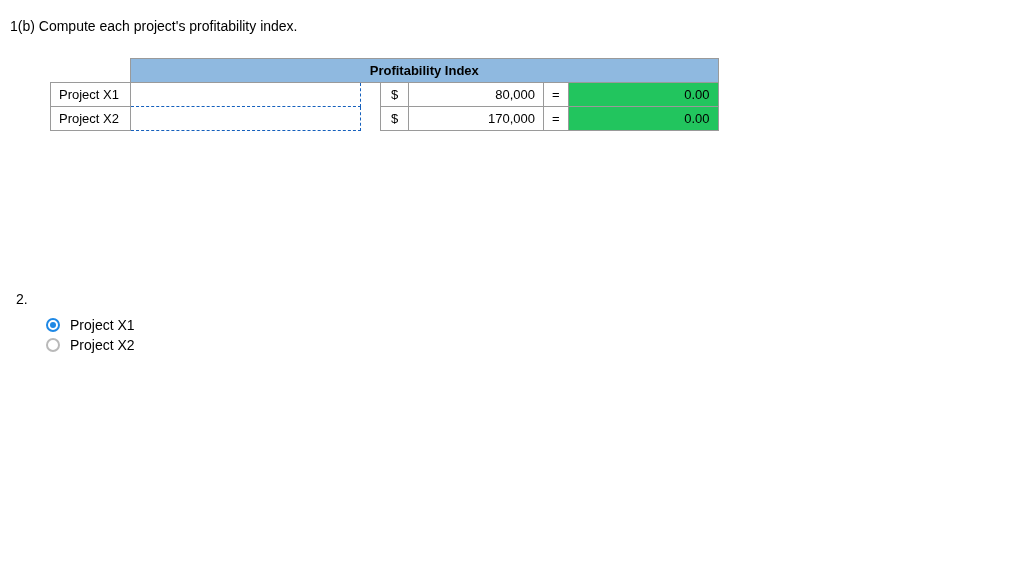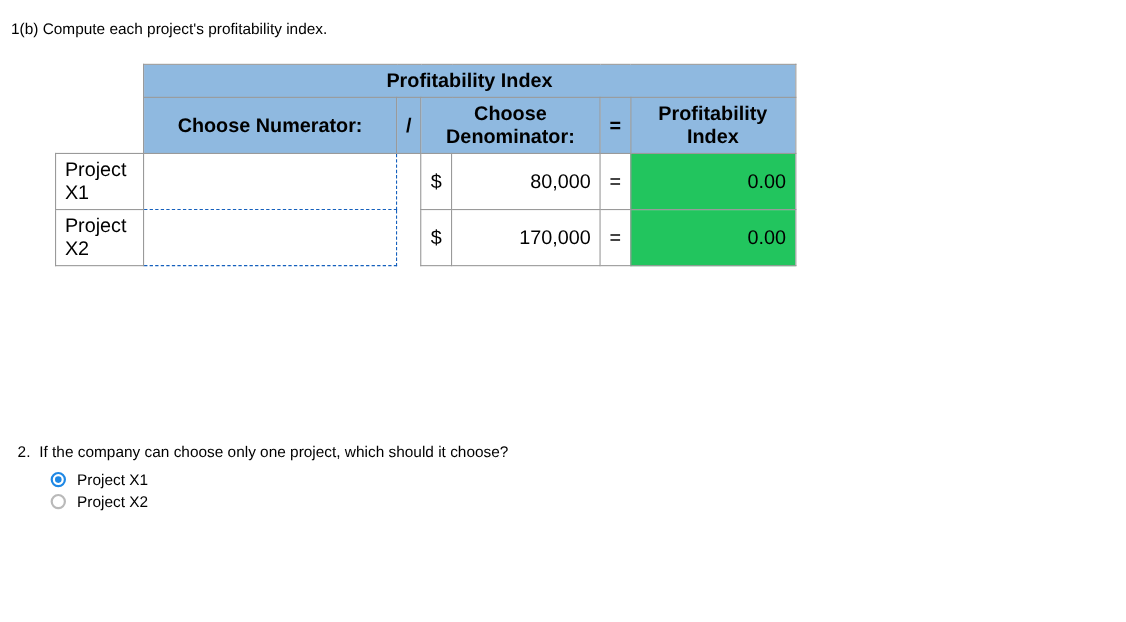--- a/index.html
+++ b/index.html
@@ -22,21 +22,21 @@
     margin-left: 40px;
   }
   table {
     border-collapse: collapse;
   }
   td, th {
     border: 1px solid #9a9a9a;
     padding: 4px 8px;
     height: 22px;
     box-sizing: border-box;
-    font-size: 18px;
+    font-size: 13px;
     vertical-align: middle;
   }
   .no-border {
     border: none !important;
     background: #fff;
   }
   .head-blue {
     background: #8fb9e0;
     font-weight: bold;
     text-align: center;
@@ -133,28 +133,20 @@
 </div>
 
 <div class="table-wrap">
   <table>
     <tbody>
         <tr>
       <td class="no-border col-proj"></td>
       <td class="head-blue" colspan="6">Profitability Index</td>
     </tr>
     <tr>
-      <td class="no-border col-proj"></td>
-      <td class="head-blue col-num">Choose Numerator:</td>
-      <td class="head-blue col-slash cell-center">/</td>
-      <td class="head-blue" colspan="2">Choose Denominator:</td>
-      <td class="head-blue col-eq cell-center">=</td>
-      <td class="head-blue col-res">Profitability Index</td>
-    </tr>
-    <tr>
       <td class="col-proj cell-left">Project X1</td>
       <td class="dotted-input col-num"></td>
       <td class="no-border col-slash"></td>
       <td class="cell-center col-dolsym">$</td>
       <td class="cell-right col-den">80,000</td>
       <td class="cell-center col-eq">=</td>
       <td class="result-cell col-res">0.00</td>
     </tr>
     <tr>
       <td class="col-proj cell-left">Project X2</td>
@@ -165,21 +157,20 @@
       <td class="cell-center col-eq">=</td>
       <td class="result-cell col-res">0.00</td>
     </tr>
   </tbody>
     </table>
 </div>
 
 <div class="q2">
   <div class="q2-row">
     <span class="question-label">2.</span>
-    <span>If the company can choose only one project, which should it choose?</span>
   </div>
   <div class="options">
     <div class="option">
       <span class="radio selected"></span>
       <span>Project X1</span>
     </div>
     <div class="option">
       <span class="radio"></span>
       <span>Project X2</span>
     </div>

